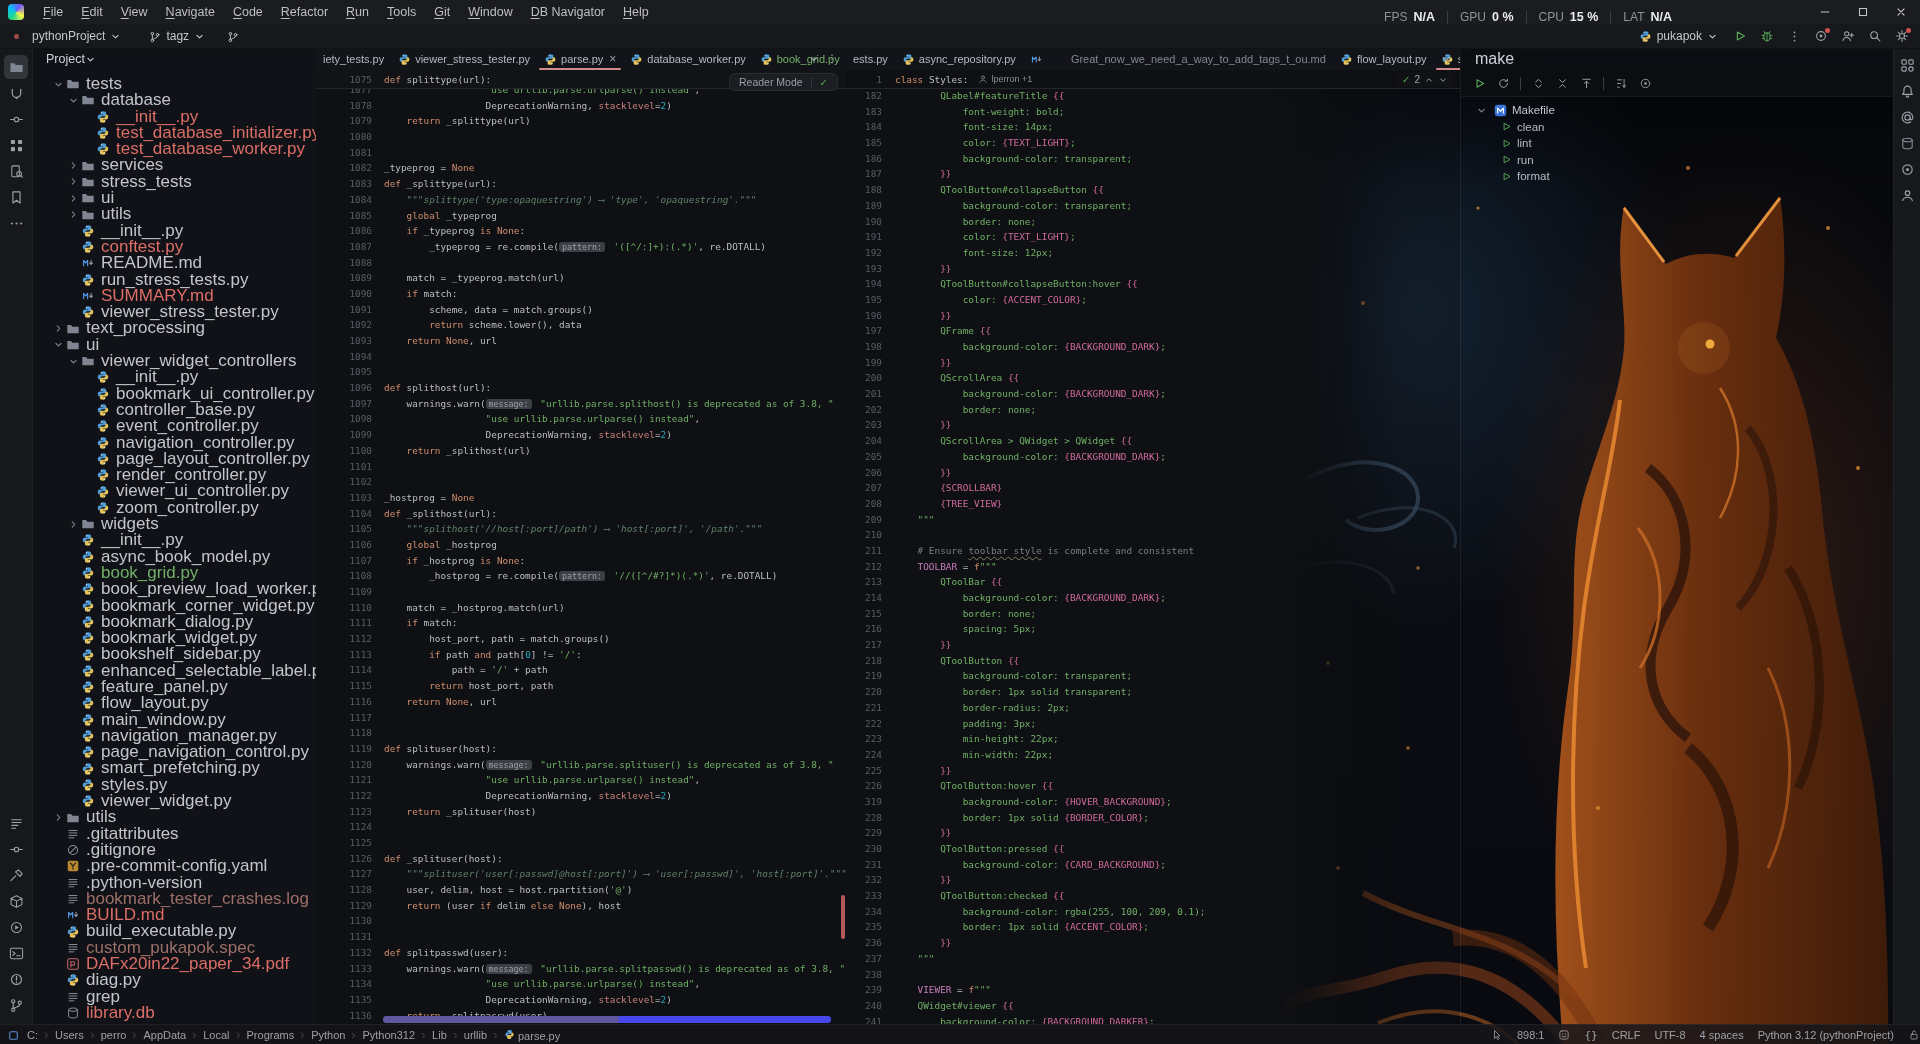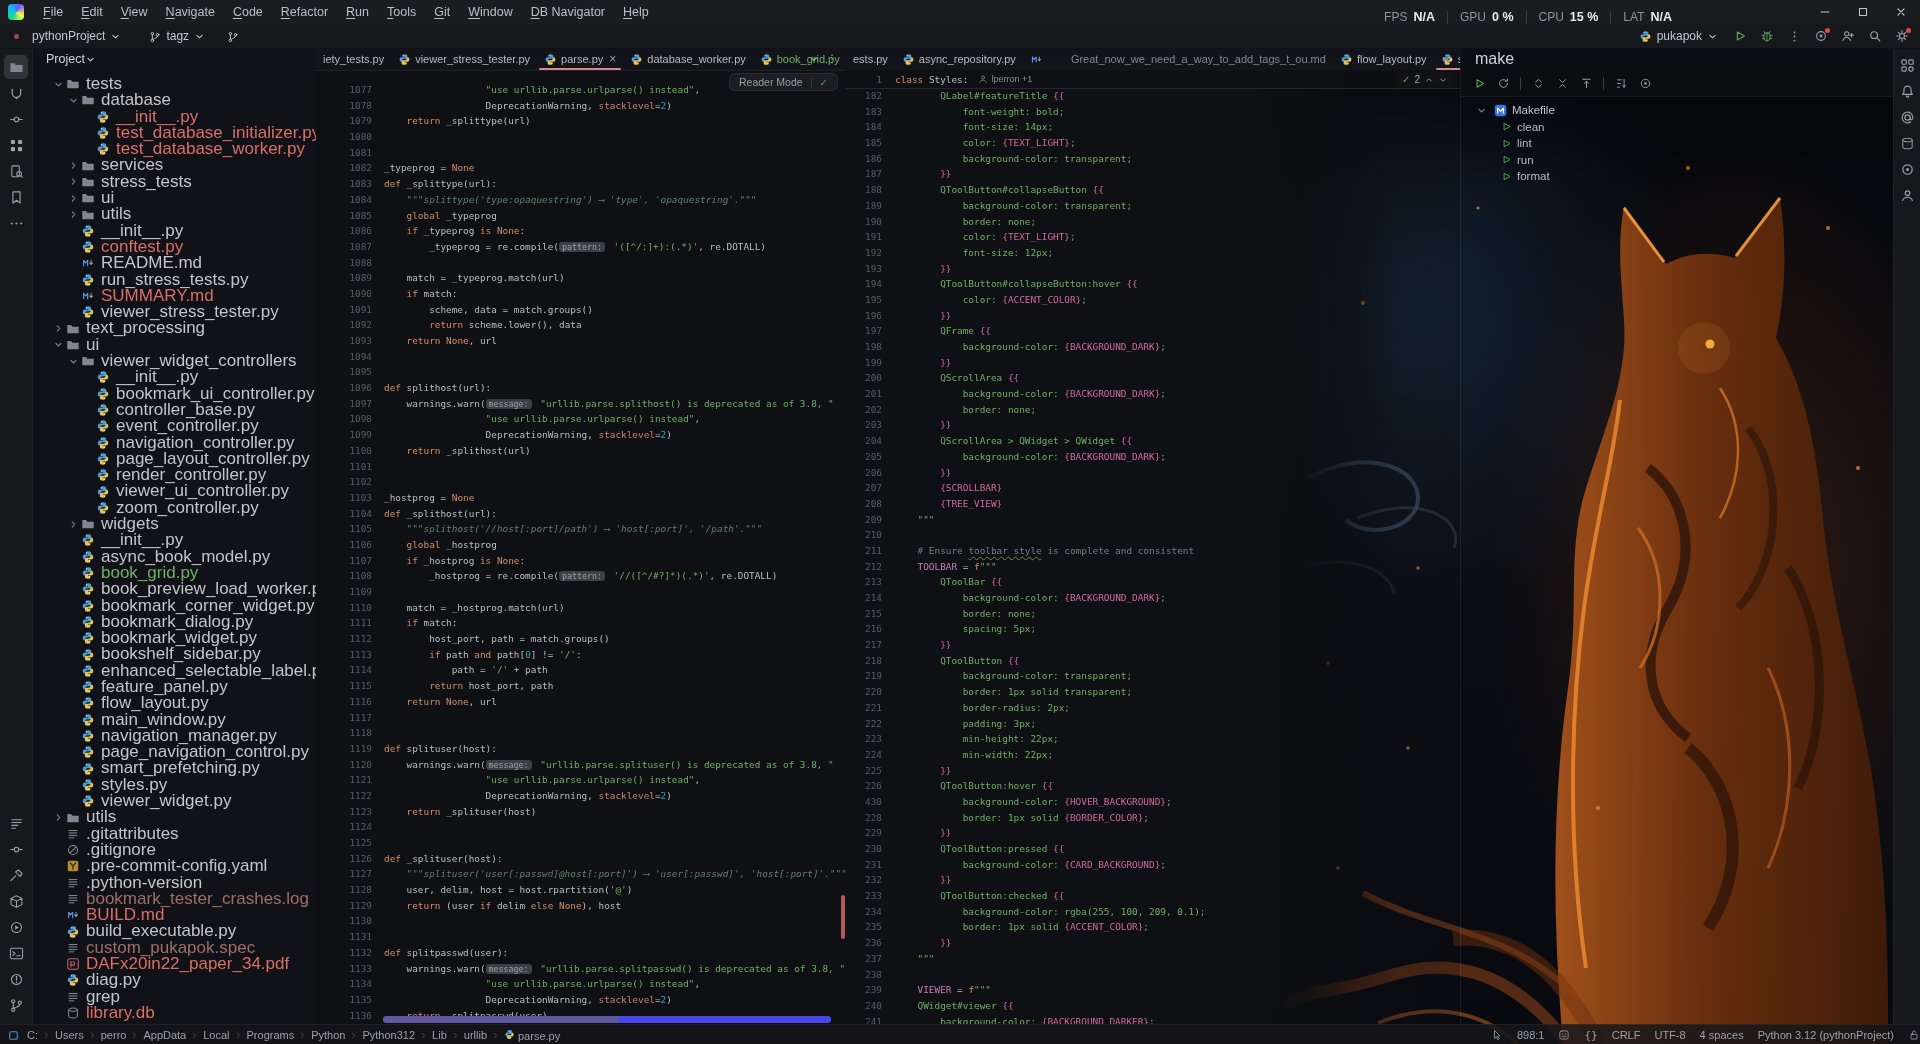--- a/index.html
+++ b/index.html
@@ -1230,20 +1230,24 @@
             <div class="cl-row">1130</div>
             <div class="cl-row">1131</div>
             <div class="cl-row">1132</div>
             <div class="cl-row">1133</div>
             <div class="cl-row">1134</div>
             <div class="cl-row">1135</div>
             <div class="cl-row">1136</div>
           </div>
           <div class="codecol"><div class="cl-row">                  <span class="str">"use urllib.parse.urlparse() instead"</span>,</div><div class="cl-row">                  DeprecationWarning, <span class="narg">stacklevel</span>=<span class="num">2</span>)</div><div class="cl-row">    <span class="kw">return</span> _splittype(url)</div><div class="cl-row"></div><div class="cl-row"></div><div class="cl-row">_typeprog = <span class="kw">None</span></div><div class="cl-row"><span class="kw">def</span> _splittype(url):</div><div class="cl-row"><span class="doc">    """splittype('type:opaquestring') ⟶ 'type', 'opaquestring'."""</span></div><div class="cl-row">    <span class="kw">global</span> _typeprog</div><div class="cl-row">    <span class="kw">if</span> _typeprog <span class="kw">is</span> <span class="kw">None</span>:</div><div class="cl-row">        _typeprog = re.compile(<span class="hint">pattern:</span> <span class="str">'([^/:]+):(.*)'</span>, re.DOTALL)</div><div class="cl-row"></div><div class="cl-row">    match = _typeprog.match(url)</div><div class="cl-row">    <span class="kw">if</span> match:</div><div class="cl-row">        scheme, data = match.groups()</div><div class="cl-row">        <span class="kw">return</span> scheme.lower(), data</div><div class="cl-row">    <span class="kw">return</span> <span class="kw">None</span>, url</div><div class="cl-row"></div><div class="cl-row"></div><div class="cl-row"><span class="kw">def</span> splithost(url):</div><div class="cl-row">    warnings.warn(<span class="hint">message:</span> <span class="str">"urllib.parse.splithost() is deprecated as of 3.8, "</span></div><div class="cl-row">                  <span class="str">"use urllib.parse.urlparse() instead"</span>,</div><div class="cl-row">                  DeprecationWarning, <span class="narg">stacklevel</span>=<span class="num">2</span>)</div><div class="cl-row">    <span class="kw">return</span> _splithost(url)</div><div class="cl-row"></div><div class="cl-row"></div><div class="cl-row">_hostprog = <span class="kw">None</span></div><div class="cl-row"><span class="kw">def</span> _splithost(url):</div><div class="cl-row"><span class="doc">    """splithost('//host[:port]/path') ⟶ 'host[:port]', '/path'."""</span></div><div class="cl-row">    <span class="kw">global</span> _hostprog</div><div class="cl-row">    <span class="kw">if</span> _hostprog <span class="kw">is</span> <span class="kw">None</span>:</div><div class="cl-row">        _hostprog = re.compile(<span class="hint">pattern:</span> <span class="str">'//([^/#?]*)(.*)'</span>, re.DOTALL)</div><div class="cl-row"></div><div class="cl-row">    match = _hostprog.match(url)</div><div class="cl-row">    <span class="kw">if</span> match:</div><div class="cl-row">        host_port, path = match.groups()</div><div class="cl-row">        <span class="kw">if</span> path <span class="kw">and</span> path[<span class="num">0</span>] != <span class="str">'/'</span>:</div><div class="cl-row">            path = <span class="str">'/'</span> + path</div><div class="cl-row">        <span class="kw">return</span> host_port, path</div><div class="cl-row">    <span class="kw">return</span> <span class="kw">None</span>, url</div><div class="cl-row"></div><div class="cl-row"></div><div class="cl-row"><span class="kw">def</span> splituser(host):</div><div class="cl-row">    warnings.warn(<span class="hint">message:</span> <span class="str">"urllib.parse.splituser() is deprecated as of 3.8, "</span></div><div class="cl-row">                  <span class="str">"use urllib.parse.urlparse() instead"</span>,</div><div class="cl-row">                  DeprecationWarning, <span class="narg">stacklevel</span>=<span class="num">2</span>)</div><div class="cl-row">    <span class="kw">return</span> _splituser(host)</div><div class="cl-row"></div><div class="cl-row"></div><div class="cl-row"><span class="kw">def</span> _splituser(host):</div><div class="cl-row"><span class="doc">    """splituser('user[:passwd]@host[:port]') ⟶ 'user[:passwd]', 'host[:port]'."""</span></div><div class="cl-row">    user, delim, host = host.rpartition(<span class="str">'@'</span>)</div><div class="cl-row">    <span class="kw">return</span> (user <span class="kw">if</span> delim <span class="kw">else</span> <span class="kw">None</span>), host</div><div class="cl-row"></div><div class="cl-row"></div><div class="cl-row"><span class="kw">def</span> splitpasswd(user):</div><div class="cl-row">    warnings.warn(<span class="hint">message:</span> <span class="str">"urllib.parse.splitpasswd() is deprecated as of 3.8, "</span></div><div class="cl-row">                  <span class="str">"use urllib.parse.urlparse() instead"</span>,</div><div class="cl-row">                  DeprecationWarning, <span class="narg">stacklevel</span>=<span class="num">2</span>)</div><div class="cl-row">    <span class="kw">return</span> _splitpasswd(user)</div></div>
         </div>
+      <div class="sticky" id="lsticky">
+          <span class="gnum">1075</span>
+          <span style="white-space:pre"><span class="kw">def</span> splittype(url):</span>
+        </div>
       <div id="readerpill">
         <span>Reader Mode</span>
         <span class="vsep"></span>
         <span class="okcheck">✓</span>
       </div>
       <div id="hscroll">
         <div id="hs1"></div>
         <div id="hs2"></div>
       </div>
       <div id="errmark"></div>
@@ -1335,21 +1339,21 @@
             <div class="cl-row">217</div>
             <div class="cl-row">218</div>
             <div class="cl-row">219</div>
             <div class="cl-row">220</div>
             <div class="cl-row">221</div>
             <div class="cl-row">222</div>
             <div class="cl-row">223</div>
             <div class="cl-row">224</div>
             <div class="cl-row">225</div>
             <div class="cl-row">226</div>
-            <div class="cl-row">430</div>
+            <div class="cl-row">319</div>
             <div class="cl-row">228</div>
             <div class="cl-row">229</div>
             <div class="cl-row">230</div>
             <div class="cl-row">231</div>
             <div class="cl-row">232</div>
             <div class="cl-row">233</div>
             <div class="cl-row">234</div>
             <div class="cl-row">235</div>
             <div class="cl-row">236</div>
             <div class="cl-row">237</div>

